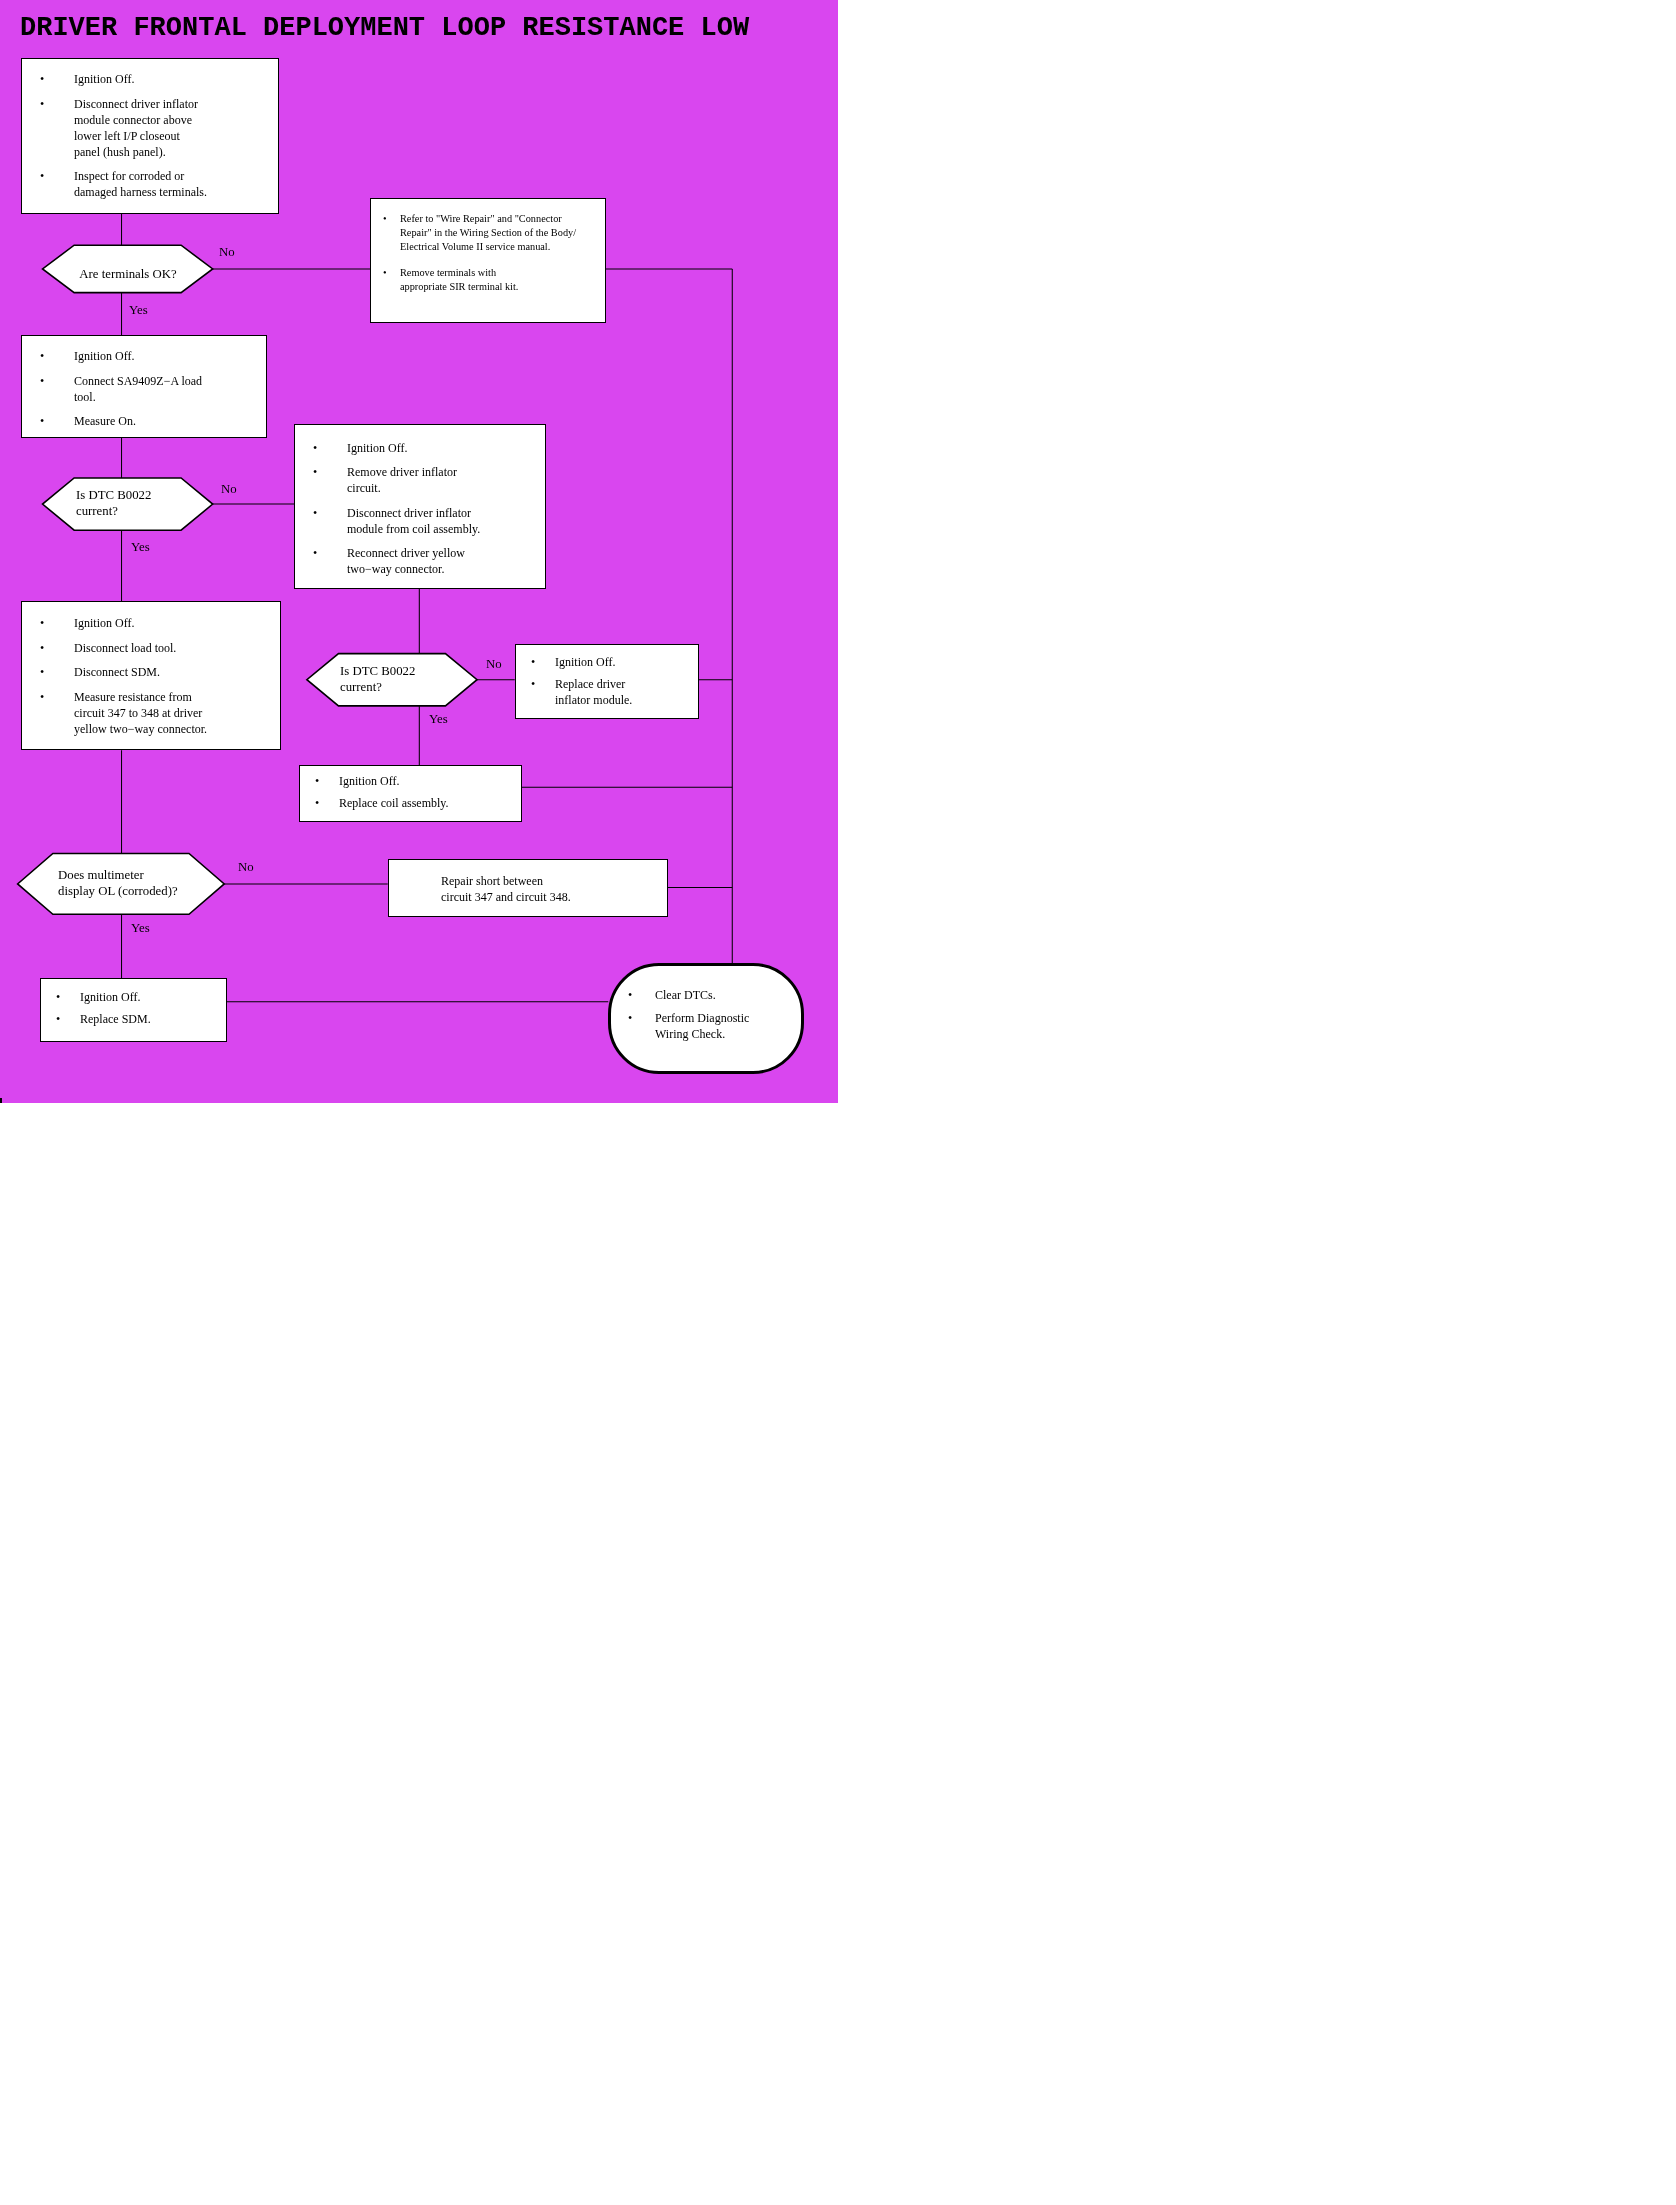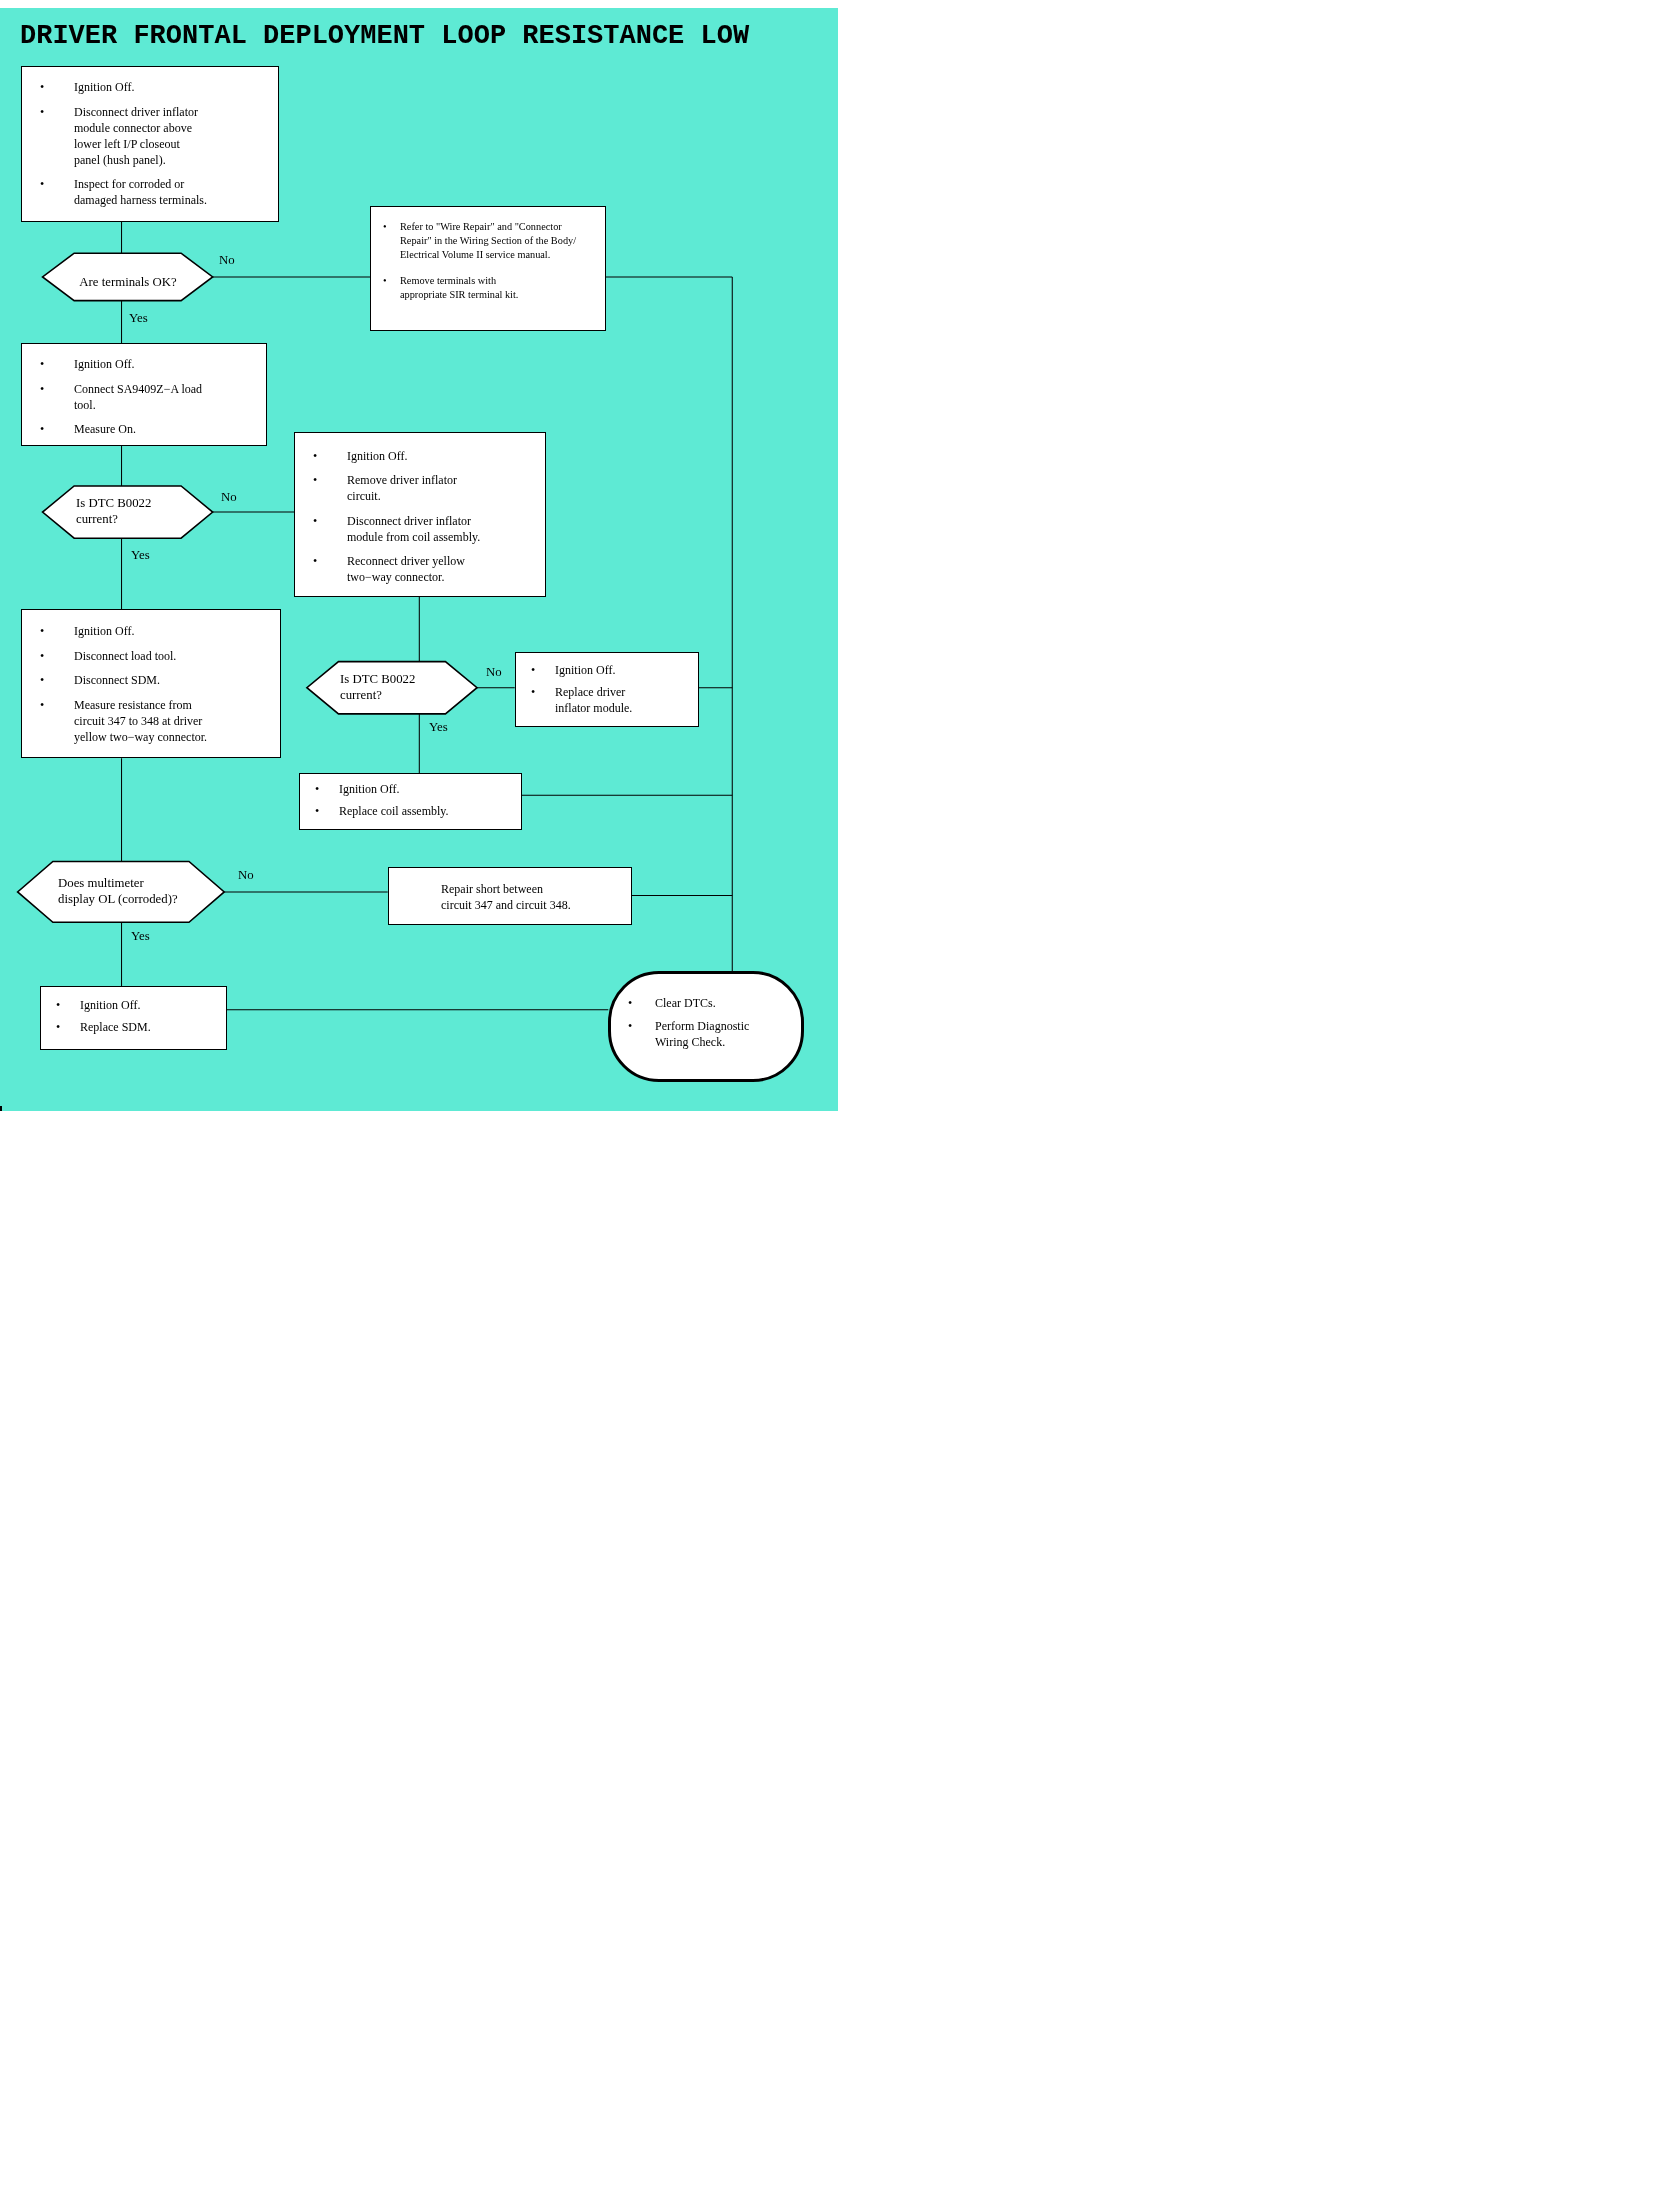--- a/index.html
+++ b/index.html
@@ -1,18 +1,18 @@
 <!DOCTYPE html>
 <html style="font-size:9.7px"><head>
 <meta charset="utf-8">
 <style>
   html,body { margin:0; padding:0; background:#ffffff; }
   #page {
-    position:relative; width:838px; height:1103px; background:#5eead4;
-    font-family:"Liberation Serif", serif; color:#000;margin-top:8px;
+    position:relative; width:838px; height:1103px; background:#d946ef;
+    font-family:"Liberation Serif", serif; color:#000;
   }
   #title {
     position:absolute; left:20px; top:13.4px;
     font-family:"Liberation Mono", monospace; font-weight:bold;
     font-size:27px; white-space:nowrap; letter-spacing:0px;
   }
   svg.underlay { position:absolute; left:0; top:0; }
   .box {
     position:absolute; background:#ffffff; border:1.8px solid #000000;
     box-sizing:border-box;
@@ -162,21 +162,21 @@
       <div class="li"><span class="blt">•</span><span>Ignition Off.</span></div>
       <div class="li"><span class="blt">•</span><span>Replace coil assembly.</span></div>
     </div>
   </div>
 
   <div class="hex-label" style="left:58px; top:867px;">Does multimeter
 display OL (corroded)?</div>
   <div class="edge-label" style="left:238px; top:859px;">No</div>
   <div class="edge-label" style="left:131px; top:920px;">Yes</div>
 
-  <div class="box" style="left:388px; top:859px; width:244px; height:58px;">
+  <div class="box" style="left:388px; top:859px; width:280px; height:58px;">
     <div class="plain-text" style="position:static; padding:12.8px 0 0 52px;">Repair short between
 circuit 347 and circuit 348.</div>
   </div>
 
   <div class="box small" style="left:40px; top:978px; width:187px; height:64px;">
     <div class="pad" style="padding-top:9.7px;">
       <div class="li"><span class="blt">•</span><span>Ignition Off.</span></div>
       <div class="li"><span class="blt">•</span><span>Replace SDM.</span></div>
     </div>
   </div>

